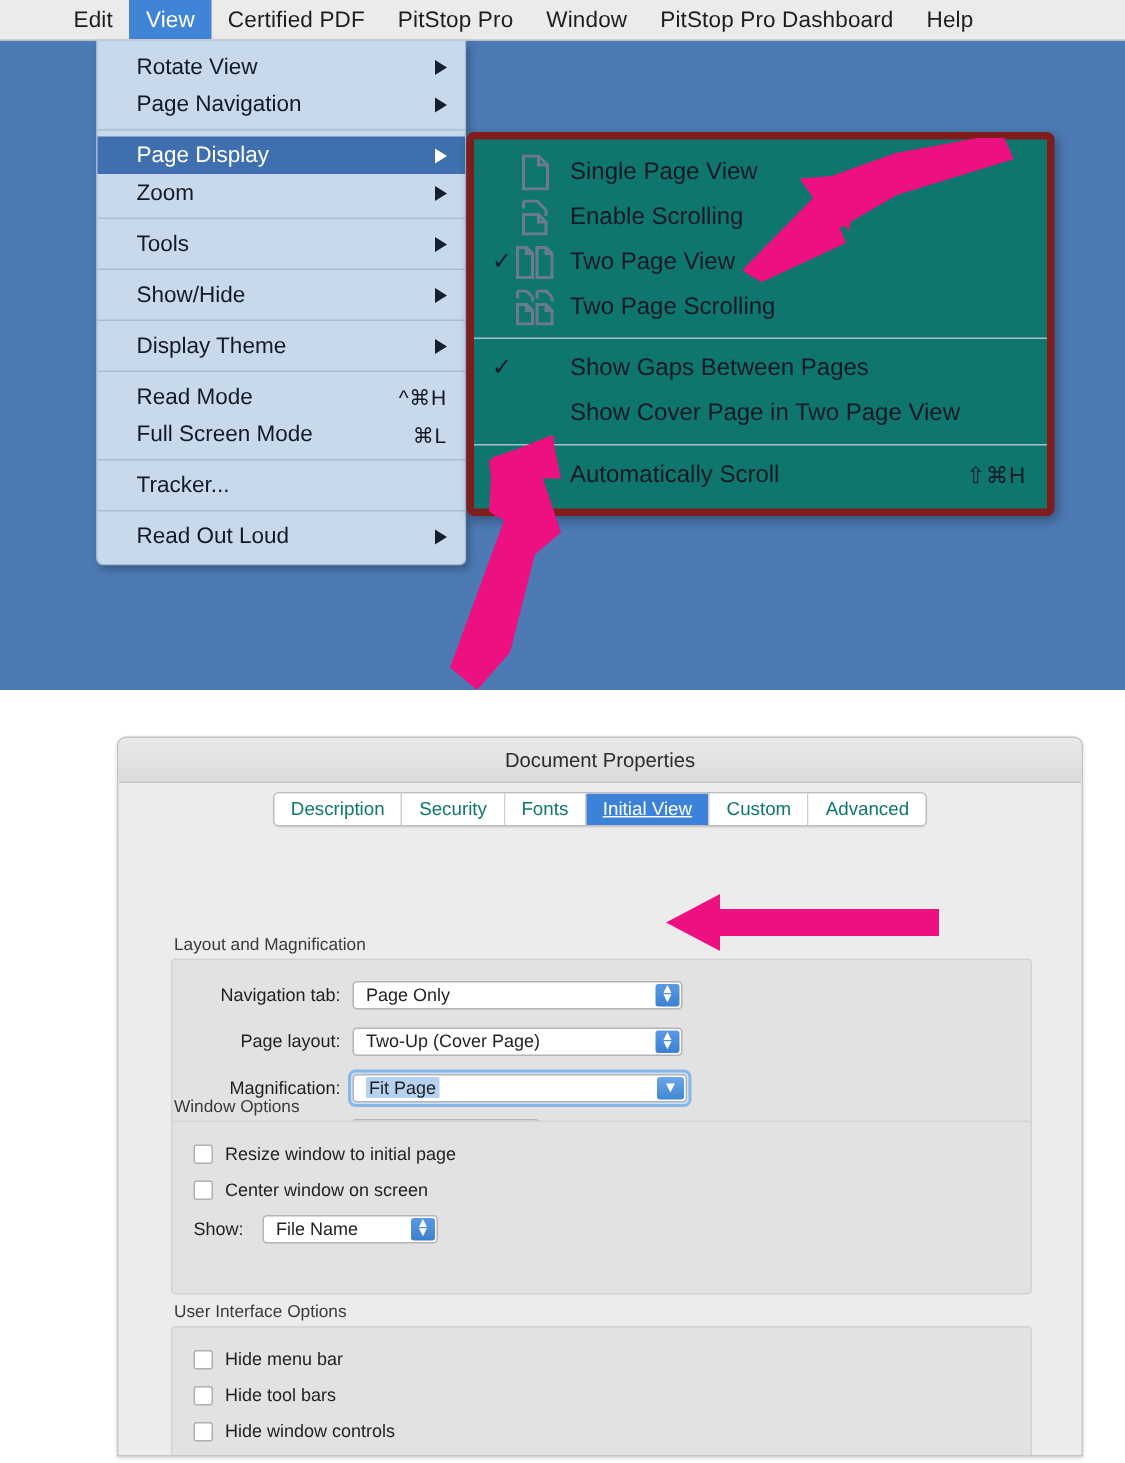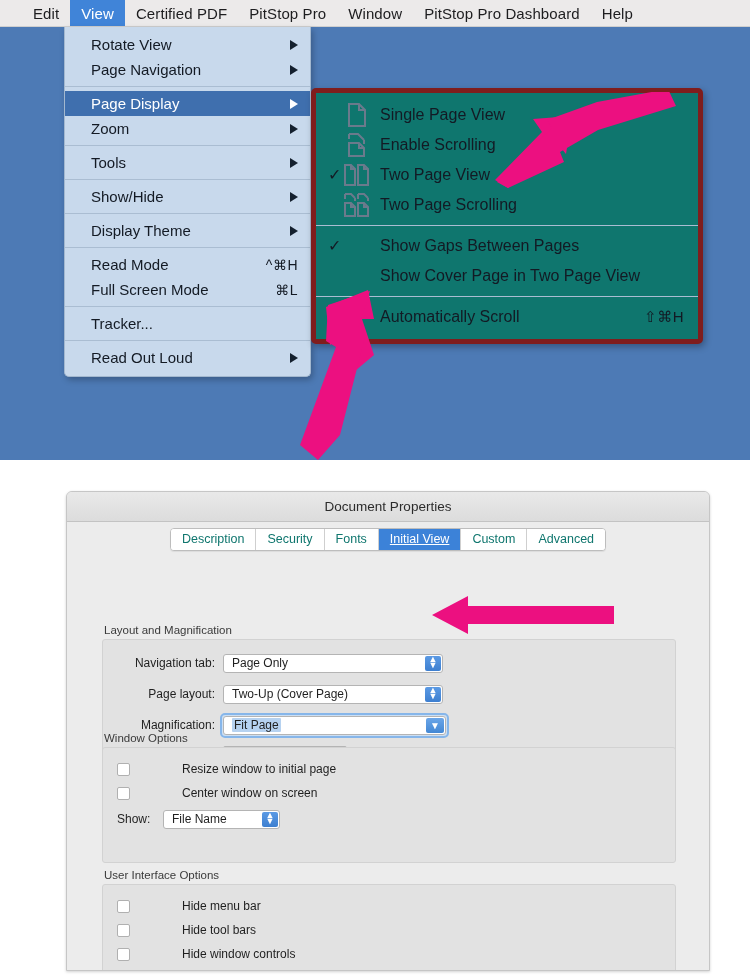--- a/index.html
+++ b/index.html
@@ -27,21 +27,21 @@
 
   
   #menubar {
     position: absolute;
     left: 0; top: 0;
     width: 750px; height: 27px;
     background: #eceaea;
     border-bottom: 1px solid #cfcfcf;
     display: flex;
     align-items: stretch;
-    padding-left: 22px;
+    padding-left: 38px;
     box-sizing: border-box;
   }
   .menubar-item {
     display: flex;
     align-items: center;
     padding: 0 11px;
     font-size: 15px;
     color: #1d1d1f;
     letter-spacing: .1px;
     white-space: nowrap;
@@ -151,21 +151,21 @@
     background: #aabdd2;
     margin: 5px 0 5px 0;
   }
 
   
   .pink-arrow { position: absolute; pointer-events: none; }
 
   
   #props-region {
     position: absolute;
-    left: 0; top: 460px;
+    left: 12px; top: 460px;
     width: 680px; height: 515px;
     background: #ffffff;
     padding-left: 48px;
   }
   #props-dialog {
     position: absolute;
     left: 66px; top: 31px;
     width: 644px; height: 480px;
     background: #ececec;
     border: 1px solid #c6c6c6;
@@ -310,21 +310,20 @@
     font-size: 12px;
     color: #1f1f1f;
     margin-left: 10px;
     font-weight: bold;
   }
 
   .cbrow {
     display: flex;
     align-items: center;
     height: 24px;
-    gap: 44px;
   }
   .checkbox {
     width: 13px; height: 13px;
     background: #ffffff;
     border: 1px solid #b0b0b0;
     border-radius: 2px;
     margin-right: 8px;
     box-sizing: border-box;
   }
   .cblabel {

